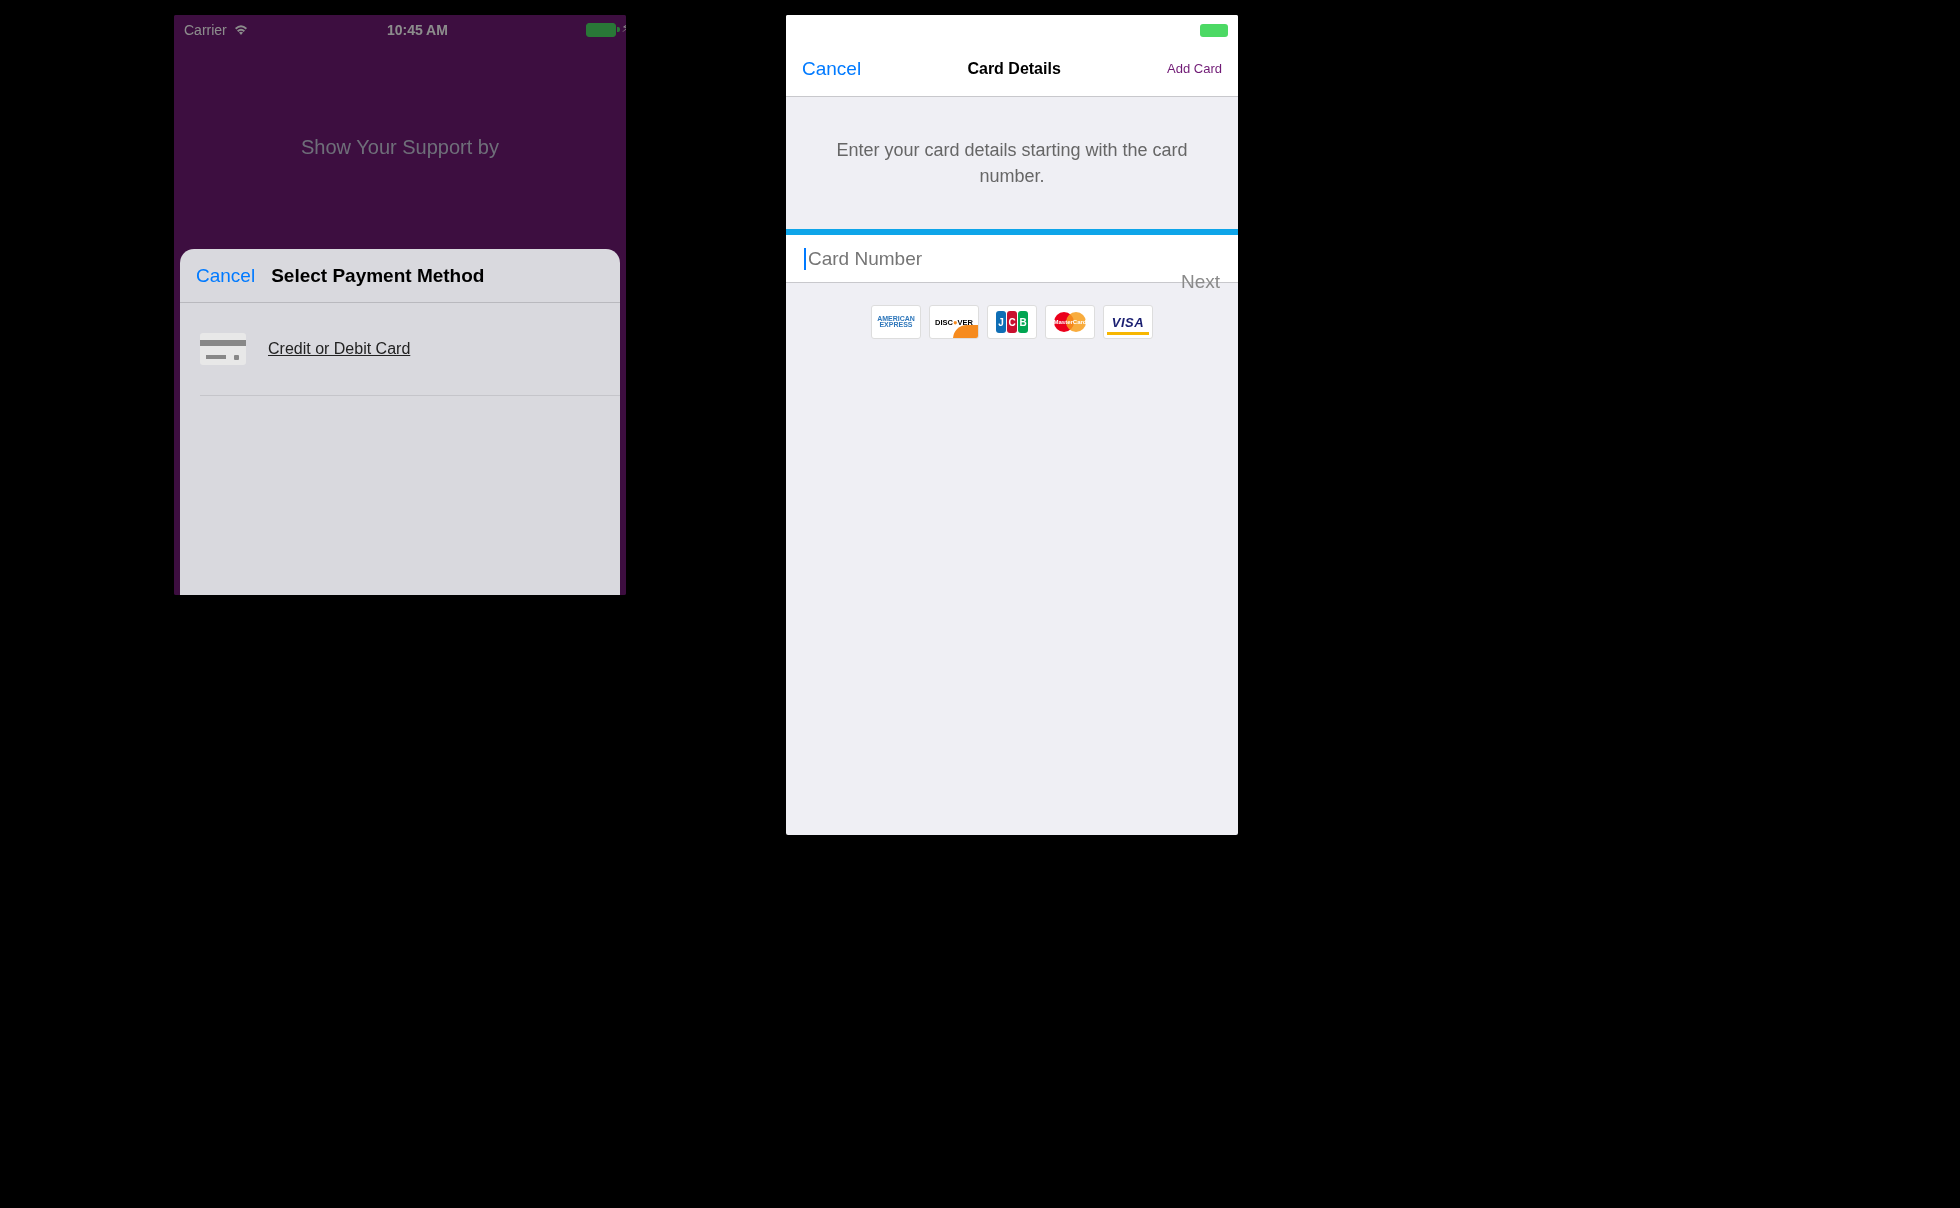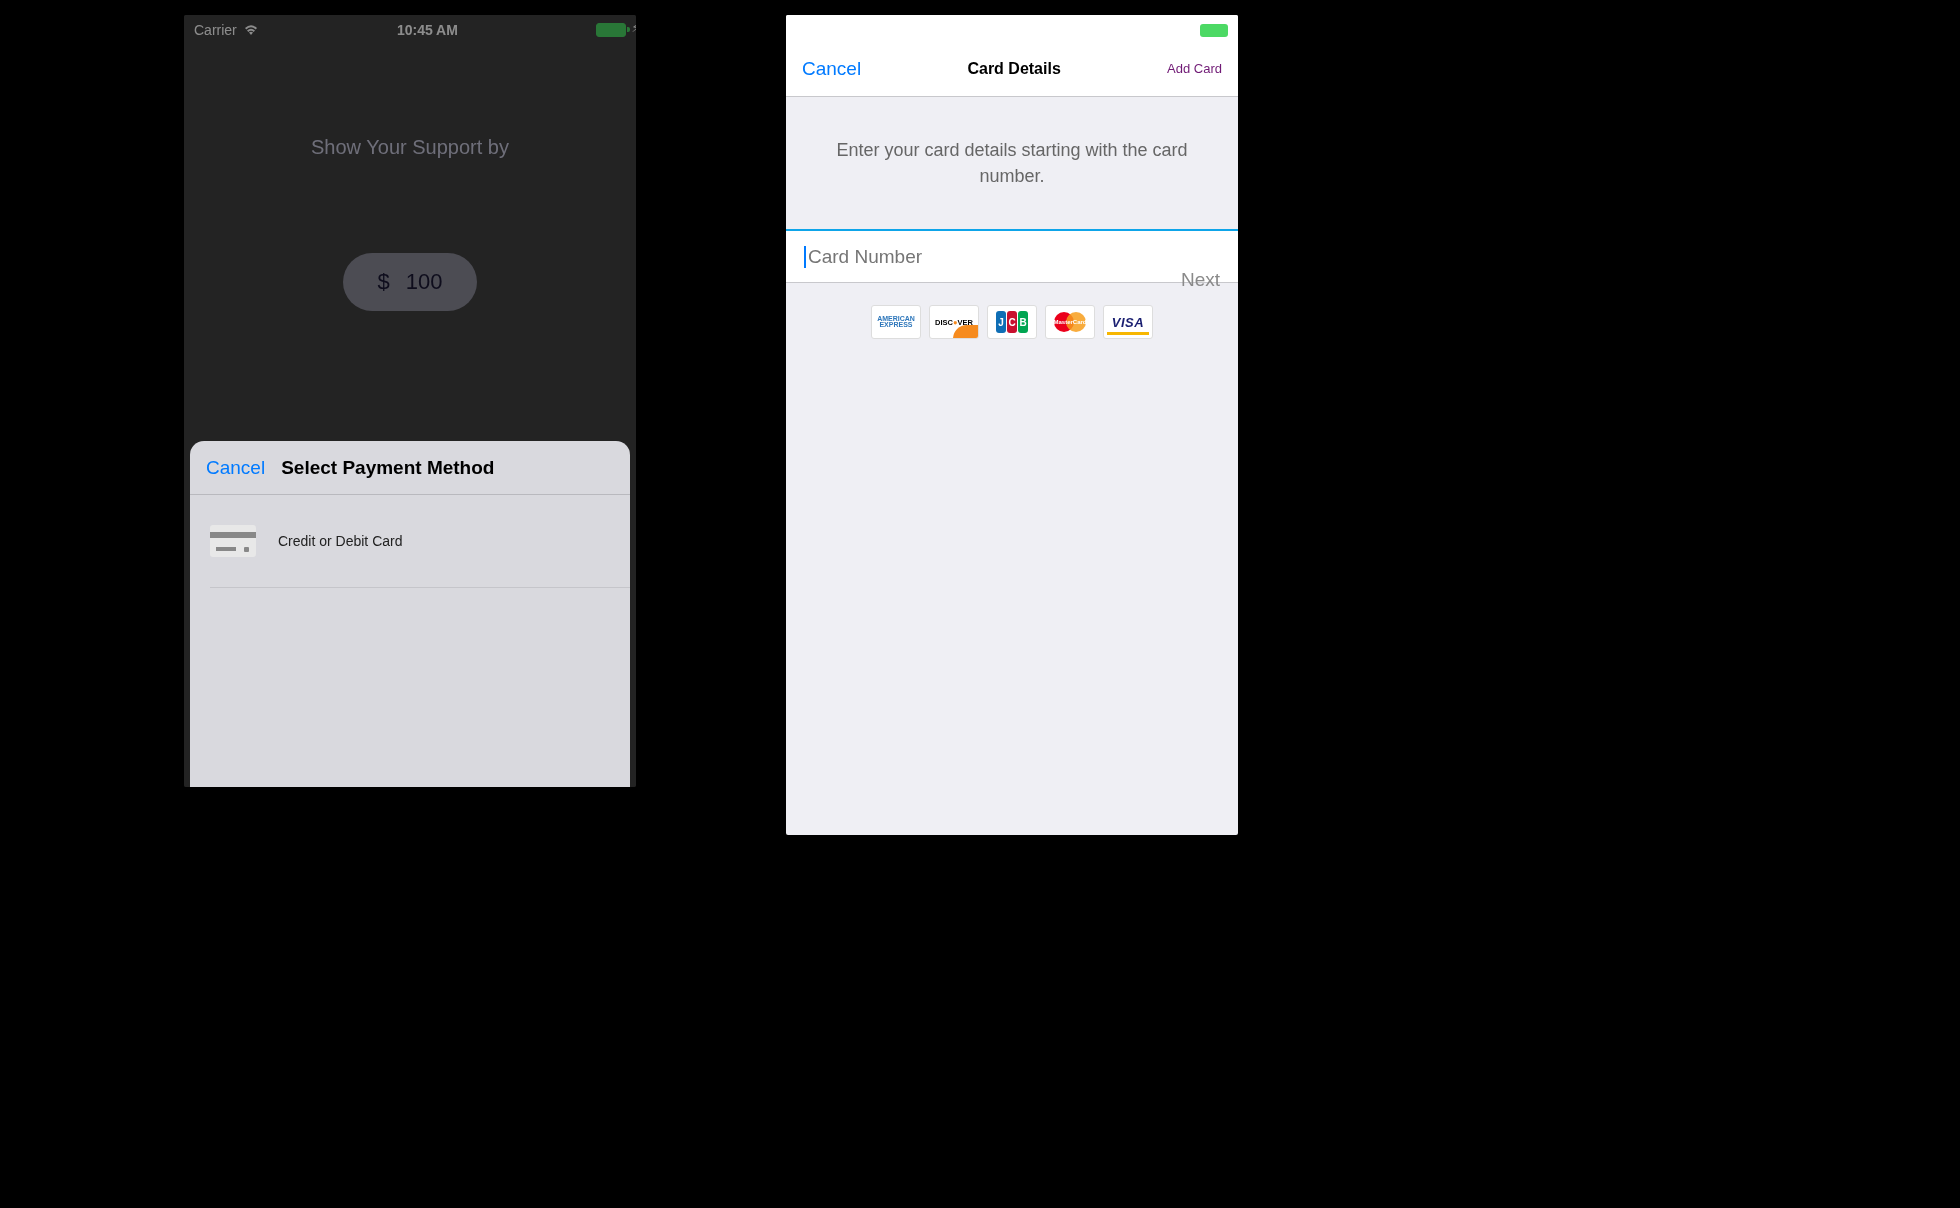--- a/index.html
+++ b/index.html
@@ -12,25 +12,25 @@
     body {
       background: #000;
       width: 1960px;
       height: 1208px;
       position: relative;
     }
 
     
     .phone-left {
       position: absolute;
-      left: 184px;
+      left: 174px;
       top: 15px;
       width: 452px;
-      height: 772px;
-      background: #404040;
+      height: 580px;
+      background: #701a75;
       border-radius: 2px;
       overflow: hidden;
     }
 
     .dimmer {
       position: absolute;
       inset: 0;
       background: rgba(0,0,0,0.45);
       z-index: 5;
     }
@@ -214,22 +214,23 @@
       position: absolute;
       right: 7px;
       bottom: 5px;
       width: 5px;
       height: 5px;
       background: #888;
       border-radius: 1px;
     }
 
     .sheet-row-text {
-      font-size: 14px;
+      font-size: 16px;
       color: #222;
+      text-decoration: underline;
     }
 
     
     .phone-right {
       position: absolute;
       left: 786px;
       top: 15px;
       width: 452px;
       height: 820px;
       background: #efeff4;
@@ -285,21 +286,21 @@
       color: #666;
       font-size: 18px;
       line-height: 1.45;
       padding: 40px 40px;
       border-radius: 26px;
     }
 
     .card-input-row {
       height: 54px;
       background: #fff;
-      border-top: 2px solid #0ea5e9;
+      border-top: 6px solid #0ea5e9;
       border-bottom: 1px solid #c8c8cc;
       display: flex;
       align-items: center;
       justify-content: space-between;
       padding: 0 18px;
       gap: 48px;
     }
 
     .card-input {
       color: #b4b4b4;

